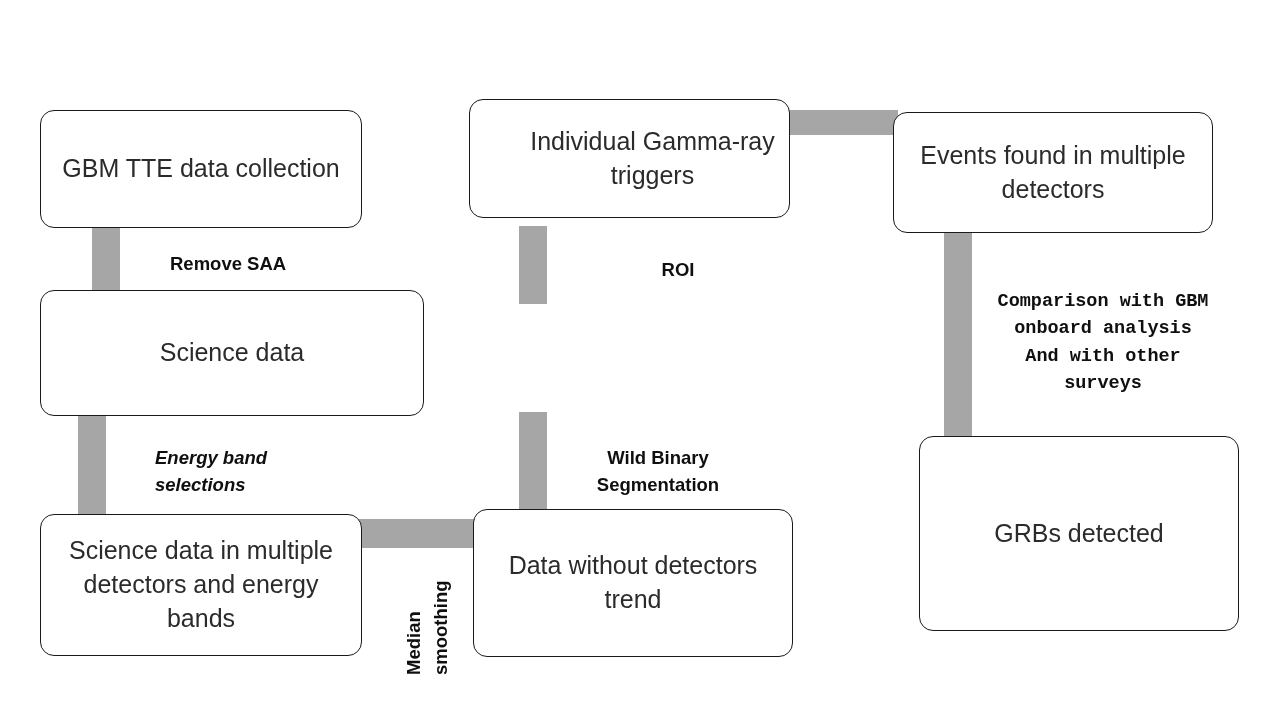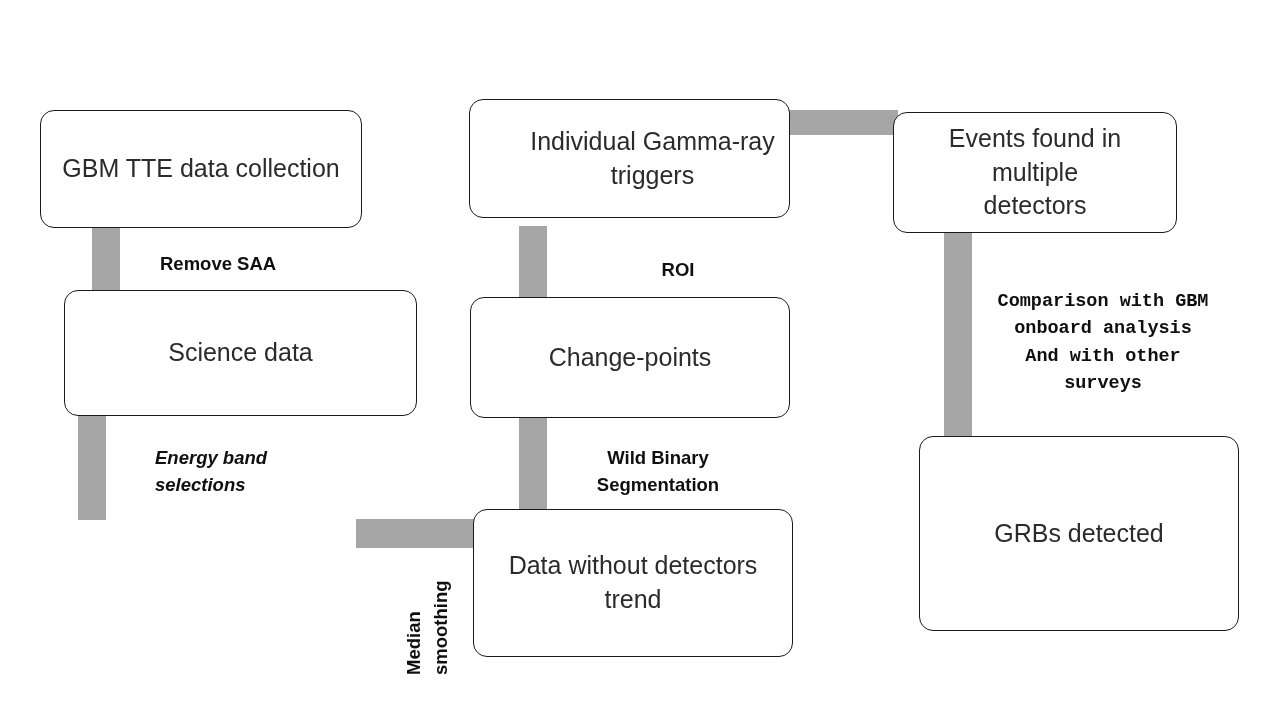--- a/index.html
+++ b/index.html
@@ -73,48 +73,49 @@
   <div class="connector" style="left:519px; top:412px; width:28px; height:108px;"></div>
 
   <div class="connector" style="left:788px; top:110px; width:110px; height:25px;"></div>
 
   <div class="connector" style="left:944px; top:228px; width:28px; height:212px;"></div>
 
   <div class="node" style="left:40px; top:110px; width:322px; height:118px;">
     <span class="node-label">GBM TTE data collection</span>
   </div>
 
-  <div class="node" style="left:40px; top:290px; width:353px; height:126px;margin-left:24px;">
+  <div class="node" style="left:40px; top:290px; width:384px; height:126px;">
     <span class="node-label">Science data</span>
   </div>
 
+  <div class="node" style="left:40px; top:514px; width:322px; height:142px;">
+    <span class="node-label">Science data in multiple
+detectors and energy bands</span>
+  </div>
 
   <div class="node" style="left:469px; top:99px; width:321px; height:119px;padding-left:46px;">
     <span class="node-label">Individual Gamma-ray triggers</span>
   </div>
 
-  <div class="node" style="left:470px; top:297px; width:320px; height:121px;">
-    <span class="node-label">Change-points</span>
-  </div>
 
   <div class="node" style="left:473px; top:509px; width:320px; height:148px;">
     <span class="node-label">Data without detectors
 trend</span>
   </div>
 
-  <div class="node" style="left:893px; top:112px; width:284px; height:121px;">
+  <div class="node" style="left:893px; top:112px; width:320px; height:121px;">
     <span class="node-label">Events found in multiple
 detectors</span>
   </div>
 
   <div class="node" style="left:895px; top:436px; width:320px; height:195px;margin-left:24px;">
     <span class="node-label">GRBs detected</span>
   </div>
 
-  <div class="edge-label left" style="left:160px; top:250px;">Remove SAA</div>
+  <div class="edge-label left" style="left:170px; top:250px;">Remove SAA</div>
 
   <div class="edge-label left" style="left:155px; top:444px;font-style:italic;">Energy band
 selections</div>
 
   <div class="edge-label rot" style="left:400px; top:675px;">Median
 smoothing</div>
 
   <div class="edge-label center" style="left:628px; top:256px; width:100px;">ROI</div>
 
   <div class="edge-label center" style="left:578px; top:444px; width:160px;">Wild Binary

